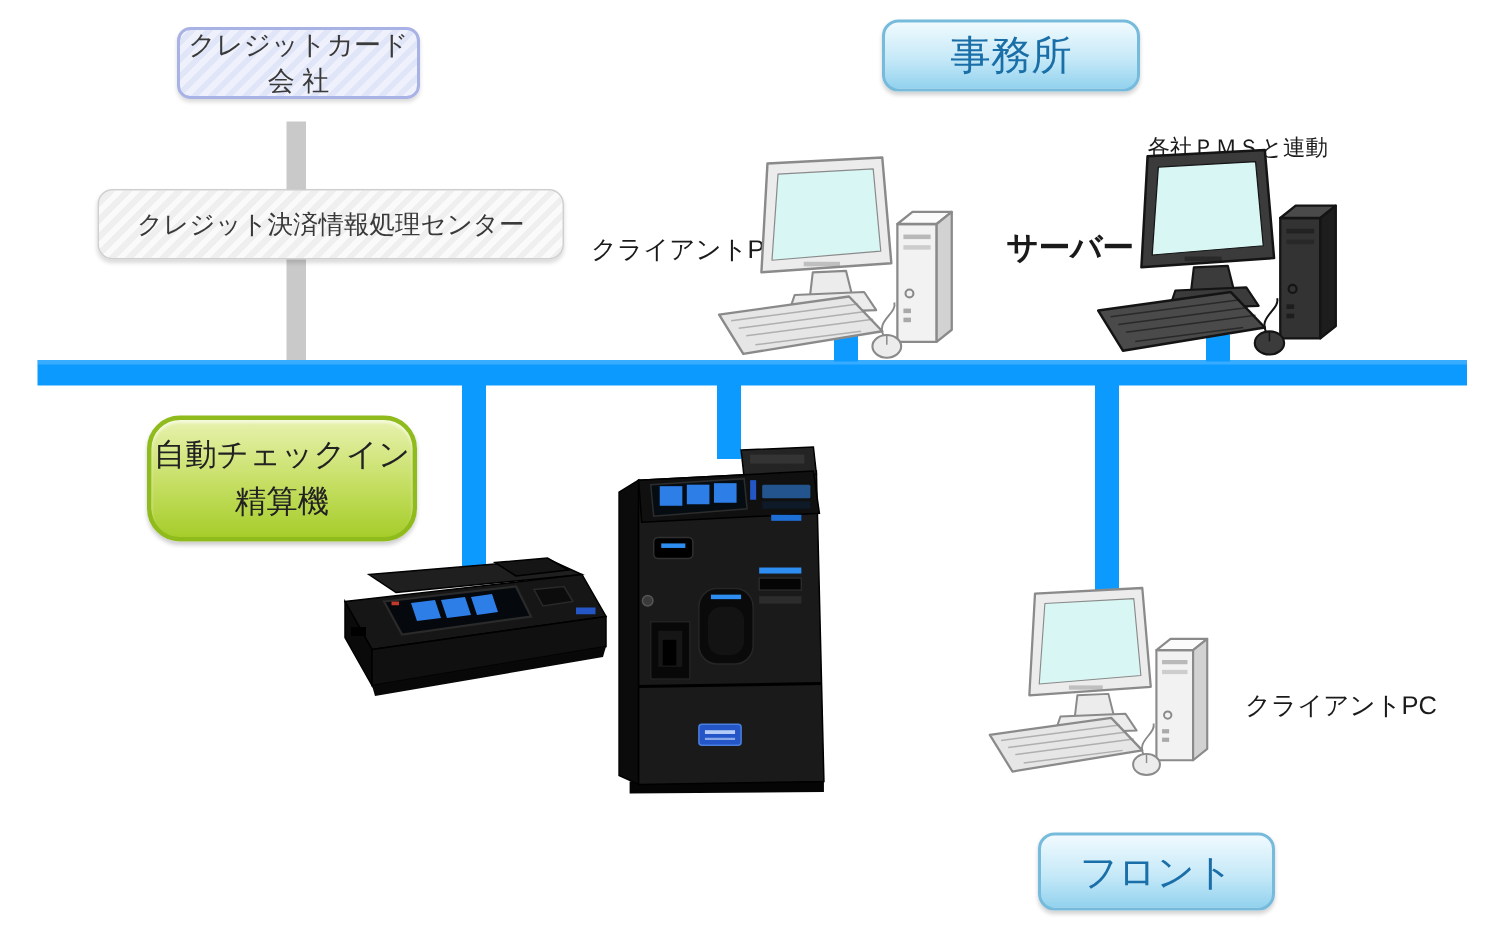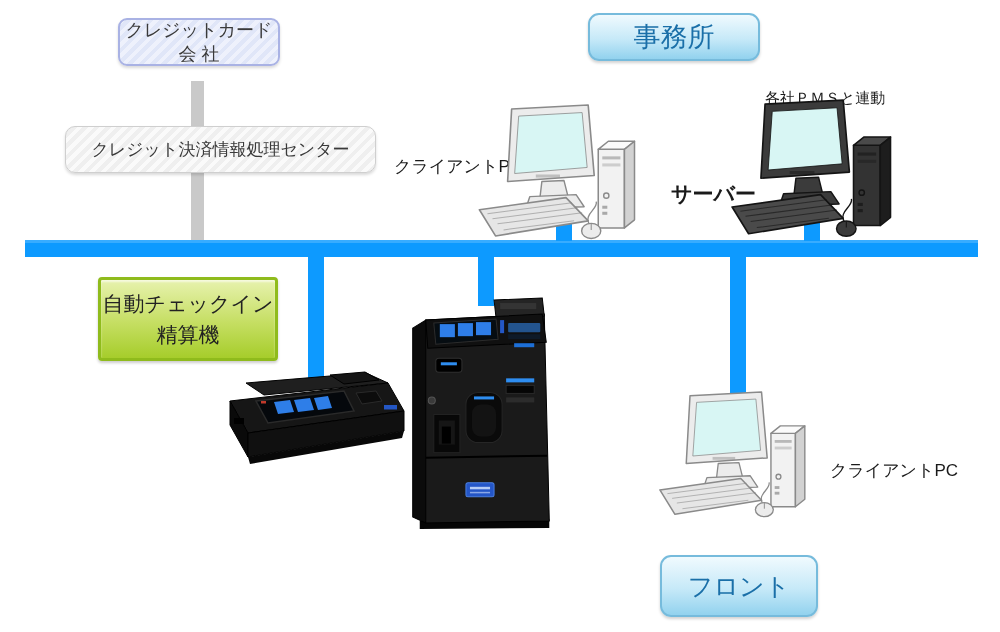--- a/index.html
+++ b/index.html
@@ -31,30 +31,30 @@
   .box-center{left:65px;top:126px;width:311px;height:47px;border-radius:10px;
         border:1px solid #cfcfcf;color:#3a3a3a;font-size:17px;
         background:repeating-linear-gradient(135deg,#fafafa 0 4px,#efefef 4px 8px);
         box-shadow:0 2px 3px rgba(0,0,0,.15);}
   .box-zone{border:2px solid var(--zone-border,#76bbdc);color:var(--zone-text,#1a6fa8);
         border-radius:11px;font-weight:500;
         background:linear-gradient(180deg,#f0fafe 0%,#c6e9f8 55%,#92d2ee 100%);
         box-shadow:0 2px 3px rgba(0,0,0,.18);}
   #office{left:588px;top:13px;width:172px;height:48px;font-size:27px;}
   #lobby{left:277px;top:555px;width:163px;height:46px;font-size:25px;}
-  #front{left:660px;top:555px;width:158px;height:62px;font-size:25px;}
-  .box-green{left:98px;top:277px;width:180px;height:84px;border-radius:4px;
+  #front{left:692px;top:555px;width:158px;height:52px;font-size:25px;}
+  .box-green{left:98px;top:277px;width:180px;height:84px;border-radius:22px;
         border:3px solid var(--green-border,#8fbb1c);color:#222;font-size:21px;line-height:31px;
         background:linear-gradient(180deg,#e7f2ae 0%,#c5de62 55%,#a6cd2b 100%);
         box-shadow:inset 0 2px 2px rgba(255,255,255,.6),0 2px 3px rgba(0,0,0,.2);}
 
   
   .lbl{position:absolute;color:var(--label-text,#1a1a1a);white-space:nowrap;}
   #lbl-clienttop{left:394px;top:155px;font-size:17px;}
-  #lbl-server{left:671px;top:151px;font-size:21px;font-weight:bold;margin-top:29px;}
+  #lbl-server{left:671px;top:151px;font-size:21px;font-weight:bold;}
   #lbl-pms{left:765px;top:89px;font-size:15px;}
   #lbl-clientfront{left:830px;top:459px;font-size:17px;}
 
   
   .dev{position:absolute;}
   #pc-top{left:477px;top:103px;width:172px;height:141px;}
   #pc-server{left:730px;top:98px;width:175px;height:144px;}
   #pc-front{left:658px;top:390px;width:160px;height:132px;}
   #kiosk{left:405px;top:296px;width:152px;height:236px;}
   #terminal{left:218px;top:370px;width:190px;height:102px;}

